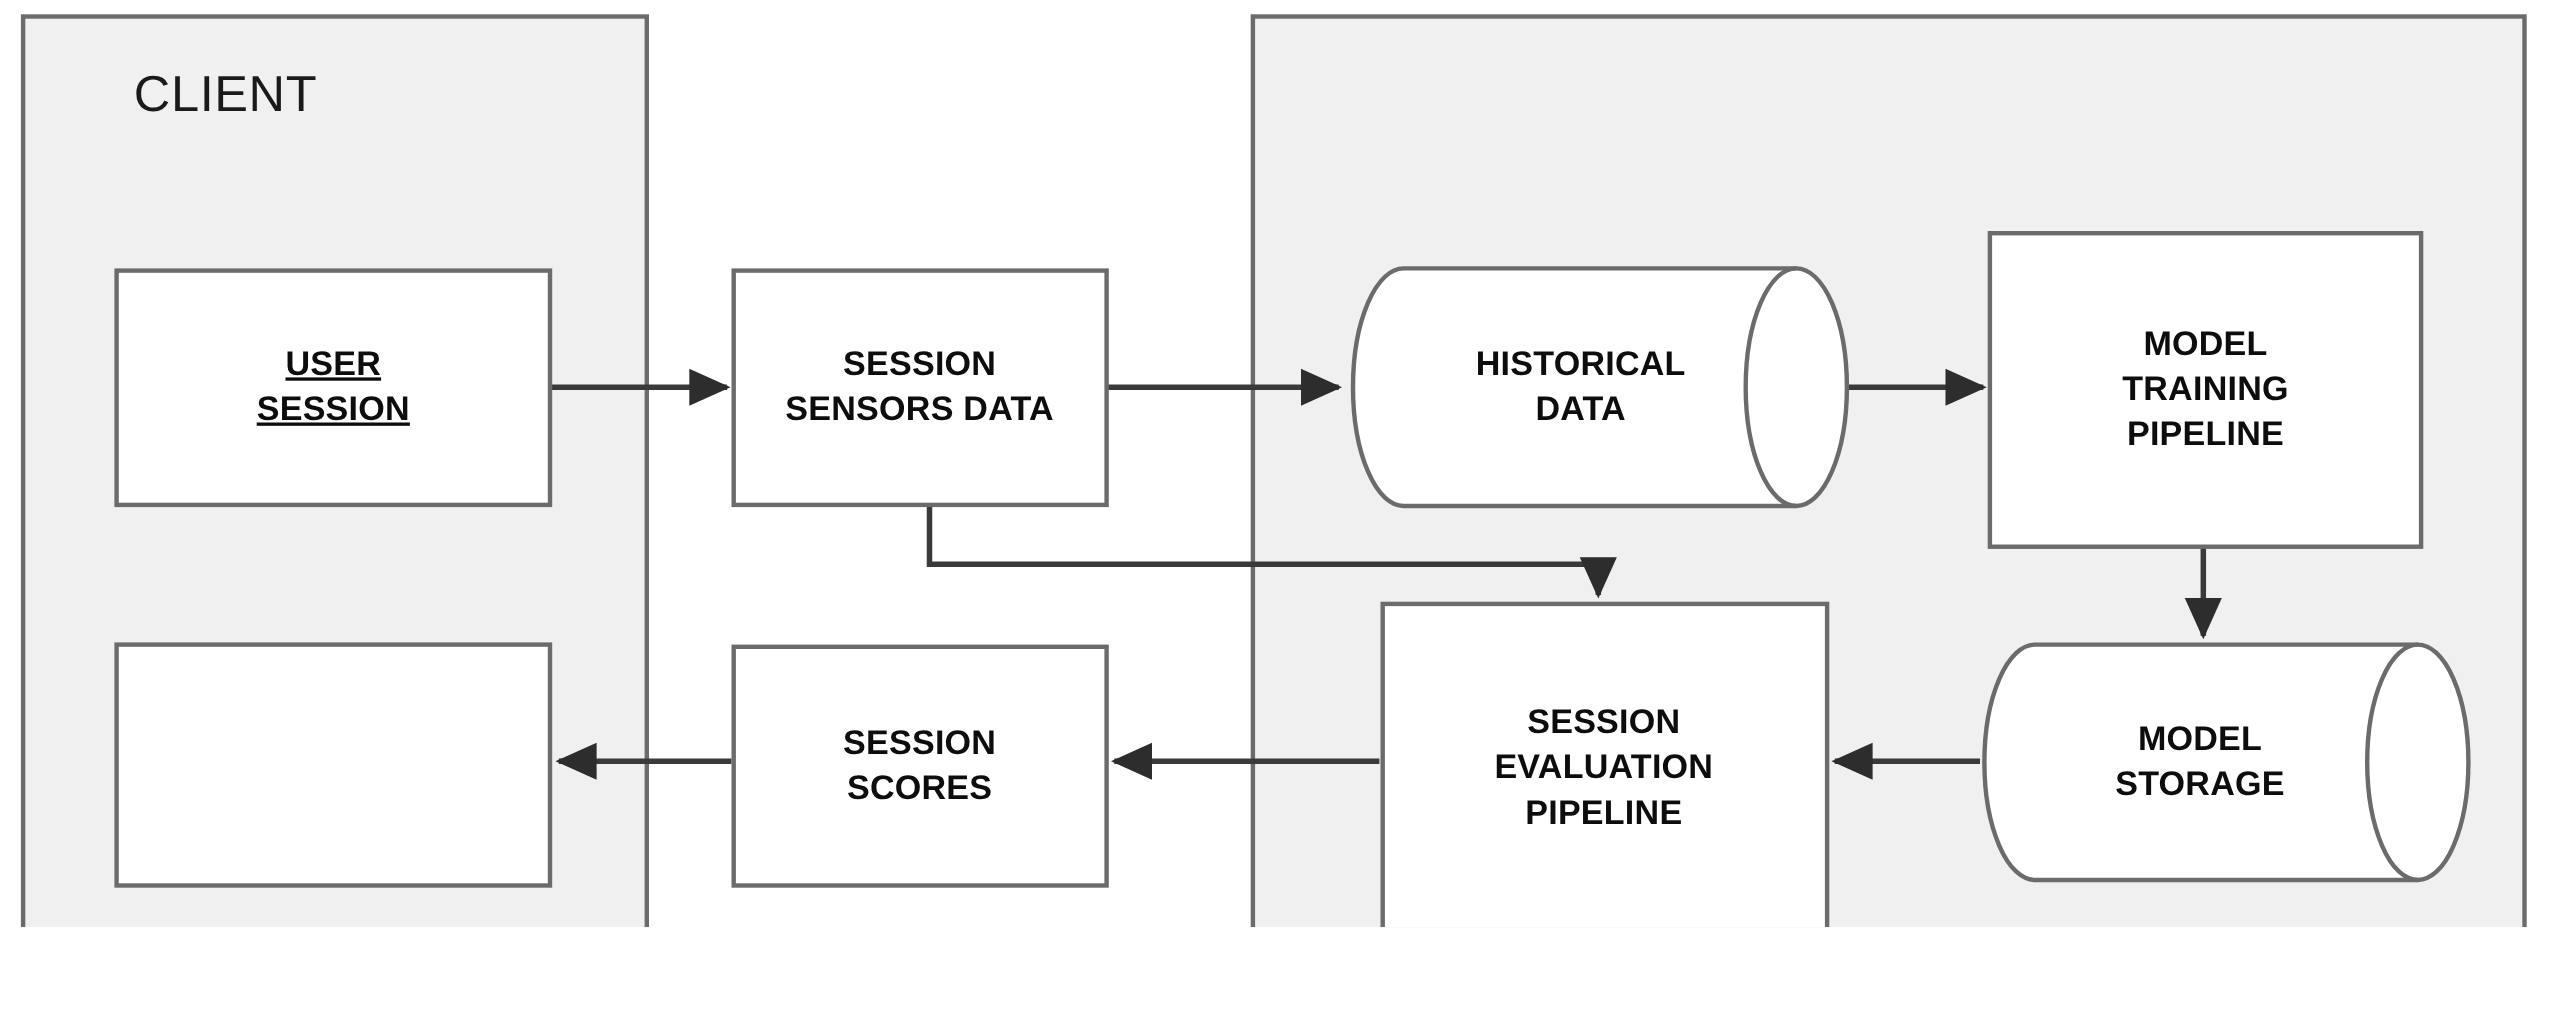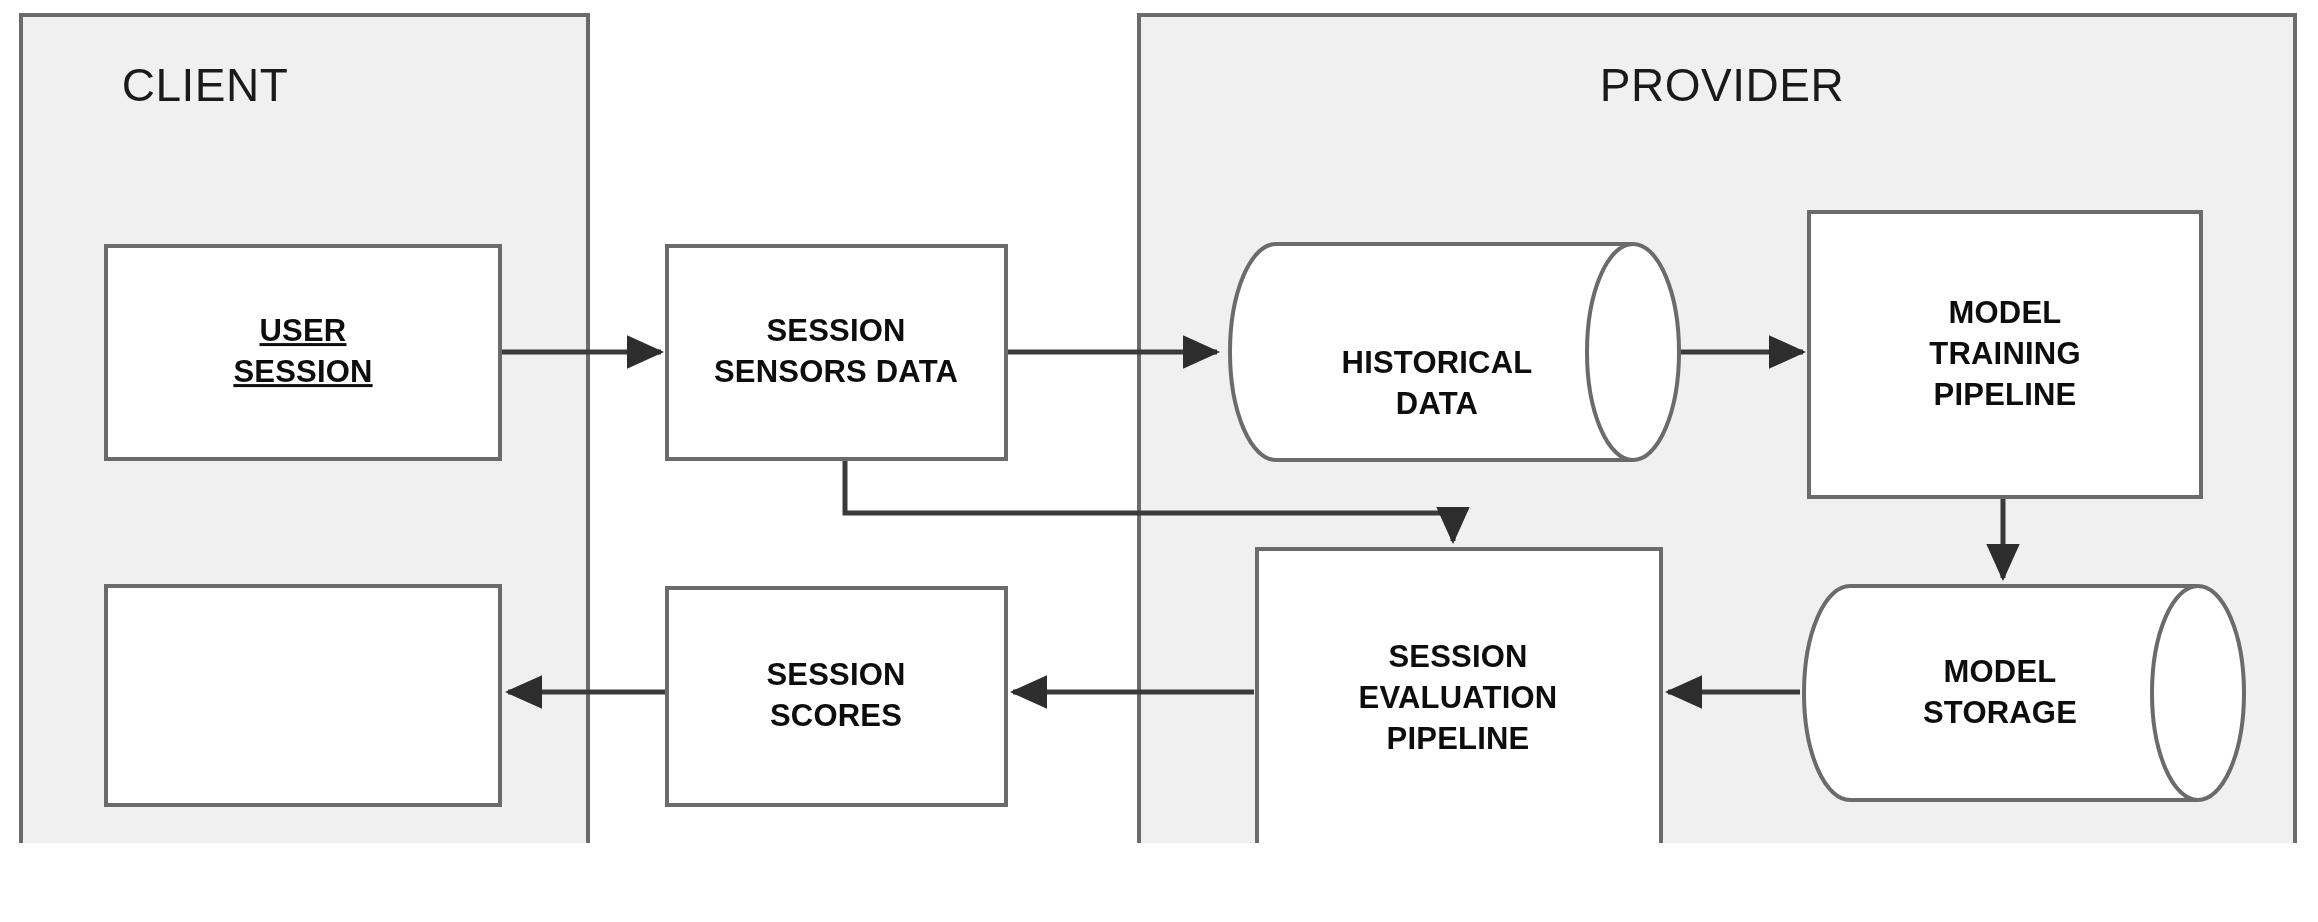--- a/index.html
+++ b/index.html
@@ -110,29 +110,28 @@
     </g>
 
     <rect x="1257" y="549" width="404" height="296" fill="#ffffff" stroke="#6b6b6b" stroke-width="4"></rect>
 
     <rect x="667" y="588" width="339" height="217" fill="#ffffff" stroke="#6b6b6b" stroke-width="4"></rect>
 
     <rect x="106" y="586" width="394" height="219" fill="#ffffff" stroke="#6b6b6b" stroke-width="4"></rect>
   </svg>
 
   <div class="group-title" style="left:205px; top:58px;">CLIENT</div>
-  <div class="group-title" style="left:1722px; top:58px;">PROVIDER</div>
 
   <div class="node-label" style="left:303px; top:352px;text-decoration:underline;">USER
 SESSION</div>
 
   <div class="node-label" style="left:836px; top:352px;">SESSION
 SENSORS DATA</div>
 
-  <div class="node-label" style="left:1437px; top:352px;margin-top:32px;">HISTORICAL
+  <div class="node-label" style="left:1437px; top:352px;">HISTORICAL
 DATA</div>
 
   <div class="node-label" style="left:2005px; top:354px;">MODEL
 TRAINING
 PIPELINE</div>
 
   <div class="node-label" style="left:2000px; top:693px;">MODEL
 STORAGE</div>
 
   <div class="node-label" style="left:1458px; top:698px;">SESSION

